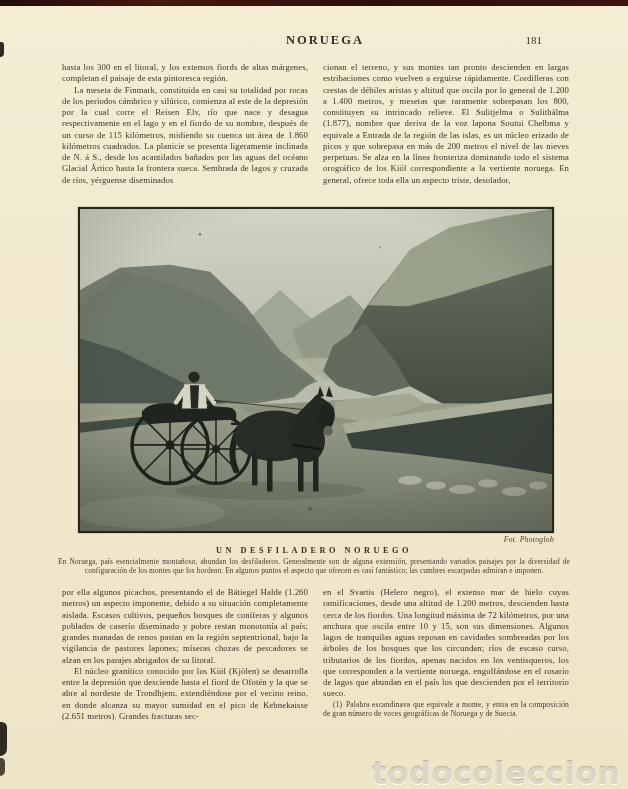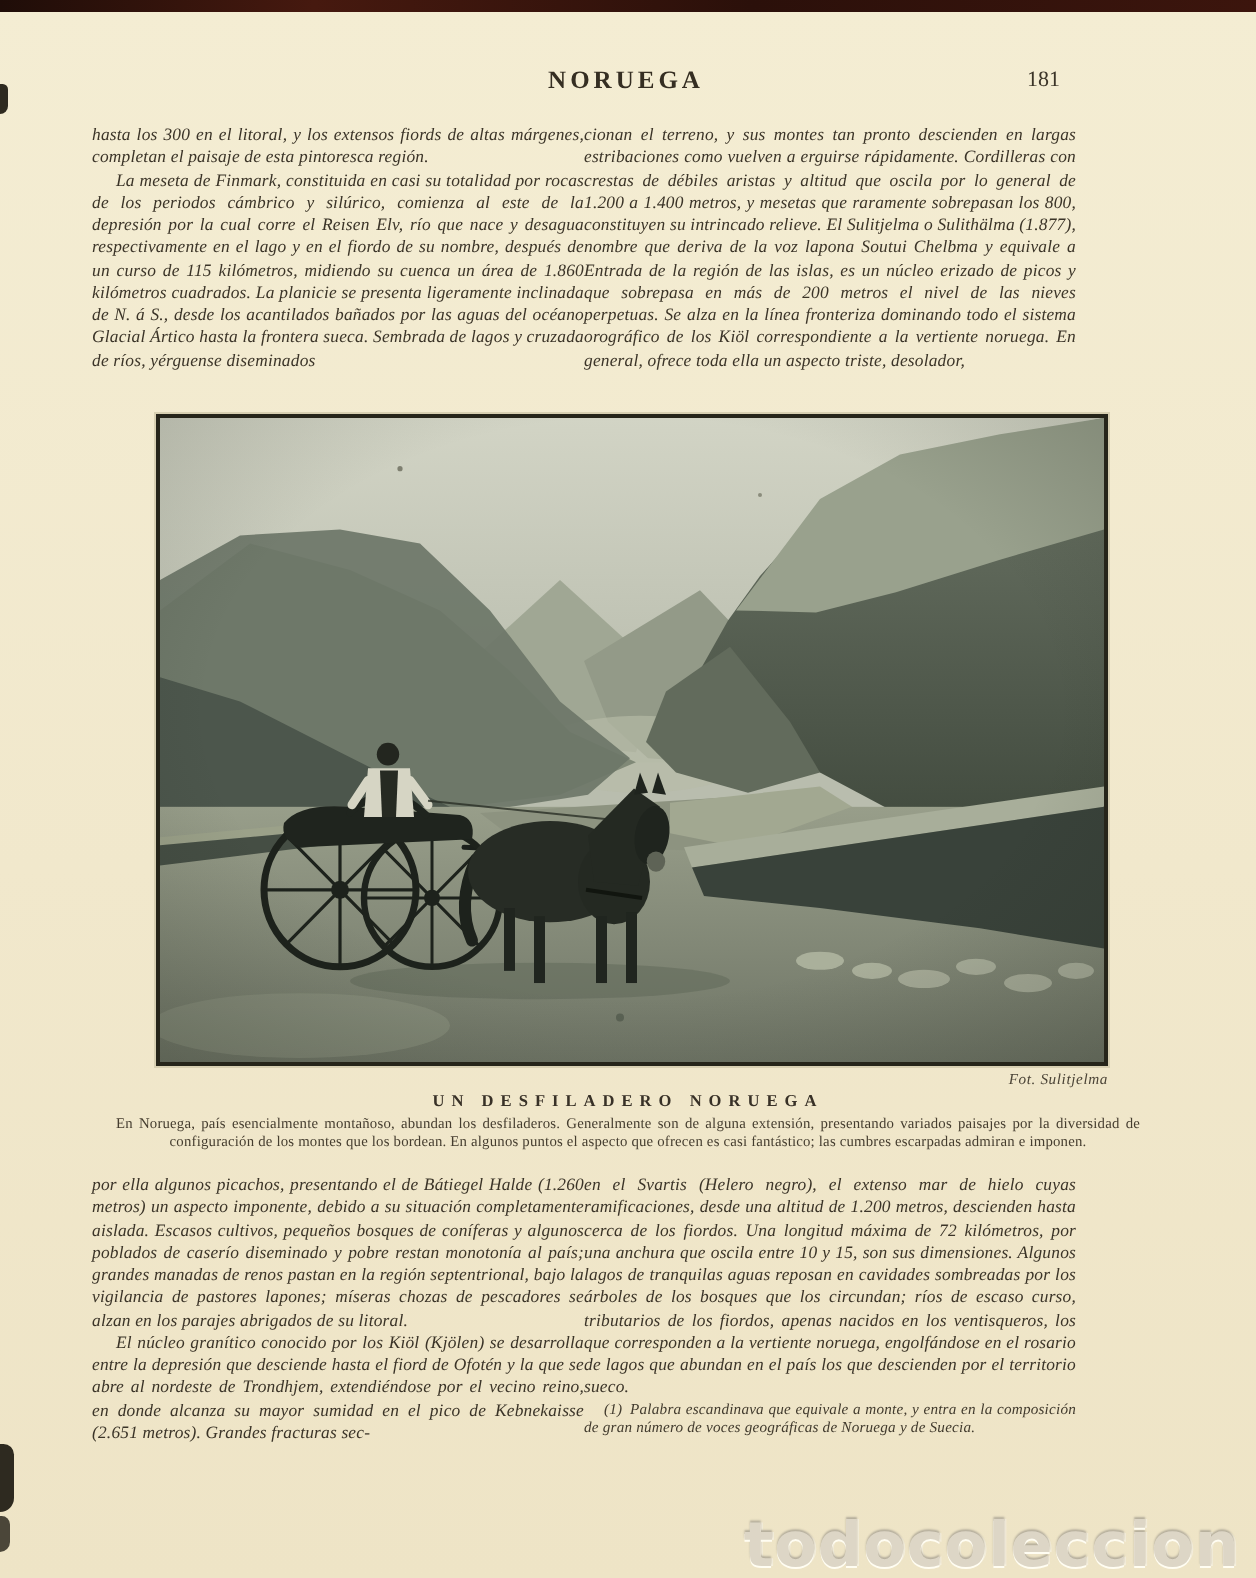--- a/index.html
+++ b/index.html
@@ -11,28 +11,28 @@
   }
   .top-strip{
     position:absolute;left:0;top:0;width:628px;height:6px;
     background:linear-gradient(90deg,#1f0d08 0%,#46190f 25%,#2b100a 60%,#3c150d 100%);
   }
   .edge-mark{position:absolute;background:#2e2a20;}
   .edge-mark.m1{left:0;top:42px;width:4px;height:15px;border-radius:0 4px 6px 0;}
   .edge-mark.m2{left:0;top:722px;width:7px;height:34px;border-radius:0 6px 8px 0;}
   .edge-mark.m3{left:0;top:758px;width:5px;height:18px;border-radius:0 5px 6px 0;opacity:.85;}
 
-  .page-header{position:absolute;left:60px;top:33px;width:506px;height:16px;text-decoration:underline;}
+  .page-header{position:absolute;left:72px;top:33px;width:506px;height:16px;text-decoration:underline;}
   .header-title{
     position:absolute;left:0;right:0;text-align:center;
     font-weight:bold;font-size:12.5px;letter-spacing:2px;color:#352e22;
   }
   .page-number{position:absolute;right:36px;top:1px;font-size:11px;color:#3b3428;}
 
-  .cols{position:absolute;left:46px;width:507px;display:flex;font-style:italic;}
+  .cols{position:absolute;left:62px;width:507px;display:flex;gap:15px;}
   .cols.top{top:62px;}
   .cols.bottom{top:587px;}
   .col{width:246px;}
   .col p{
     margin:0;font-size:8.7px;line-height:11.25px;text-align:justify;
     color:#3b3428;letter-spacing:.1px;
   }
   .col p.indent{text-indent:12px;}
 
   .figure{
@@ -199,22 +199,22 @@
       <rect x="233" y="244" width="5.5" height="35" fill="#20251f"></rect>
       <rect x="172" y="242" width="5.5" height="31" fill="#20251f"></rect>
       <rect x="187" y="246" width="5.5" height="33" fill="#20251f"></rect>
       <line x1="213" y1="233" x2="241" y2="237" stroke="#11150f" stroke-width="2"></line>
     </g>
 
     <rect x="0" y="0" width="472" height="318" fill="url(#vig)"></rect>
   </svg>
 </div>
 
-<div class="photo-credit">Fot. Sulitjelma</div>
-<div class="caption-title">UN DESFILADERO NORUEGA</div>
+<div class="photo-credit">Fot. Photoglob</div>
+<div class="caption-title">UN DESFILADERO NORUEGO</div>
 <div class="caption-text">En Noruega, país esencialmente montañoso, abundan los desfiladeros. Generalmente son de alguna extensión, presentando variados paisajes por la diversidad de configuración de los montes que los bordean. En algunos puntos el aspecto que ofrecen es casi fantástico; las cumbres escarpadas admiran e imponen.</div>
 
 <div class="cols bottom">
   <div class="col">
     <p>por ella algunos picachos, presentando el de Bátiegel Halde (1.260 metros) un aspecto imponente, debido a su situación completamente aislada. Escasos cultivos, pequeños bosques de coníferas y algunos poblados de caserío diseminado y pobre restan monotonía al país; grandes manadas de renos pastan en la región septentrional, bajo la vigilancia de pastores lapones; míseras chozas de pescadores se alzan en los parajes abrigados de su litoral.</p>
     <p class="indent">El núcleo granítico conocido por los Kiöl (Kjölen) se desarrolla entre la depresión que desciende hasta el fiord de Ofotén y la que se abre al nordeste de Trondhjem, extendiéndose por el vecino reino, en donde alcanza su mayor sumidad en el pico de Kebnekaisse (2.651 metros). Grandes fracturas sec-</p>
   </div>
   <div class="col">
     <p>en el Svartis (Helero negro), el extenso mar de hielo cuyas ramificaciones, desde una altitud de 1.200 metros, descienden hasta cerca de los fiordos. Una longitud máxima de 72 kilómetros, por una anchura que oscila entre 10 y 15, son sus dimensiones. Algunos lagos de tranquilas aguas reposan en cavidades sombreadas por los árboles de los bosques que los circundan; ríos de escaso curso, tributarios de los fiordos, apenas nacidos en los ventisqueros, los que corresponden a la vertiente noruega, engolfándose en el rosario de lagos que abundan en el país los que descienden por el territorio sueco.</p>
     <p class="footnote">(1) Palabra escandinava que equivale a monte, y entra en la composición de gran número de voces geográficas de Noruega y de Suecia.</p>

